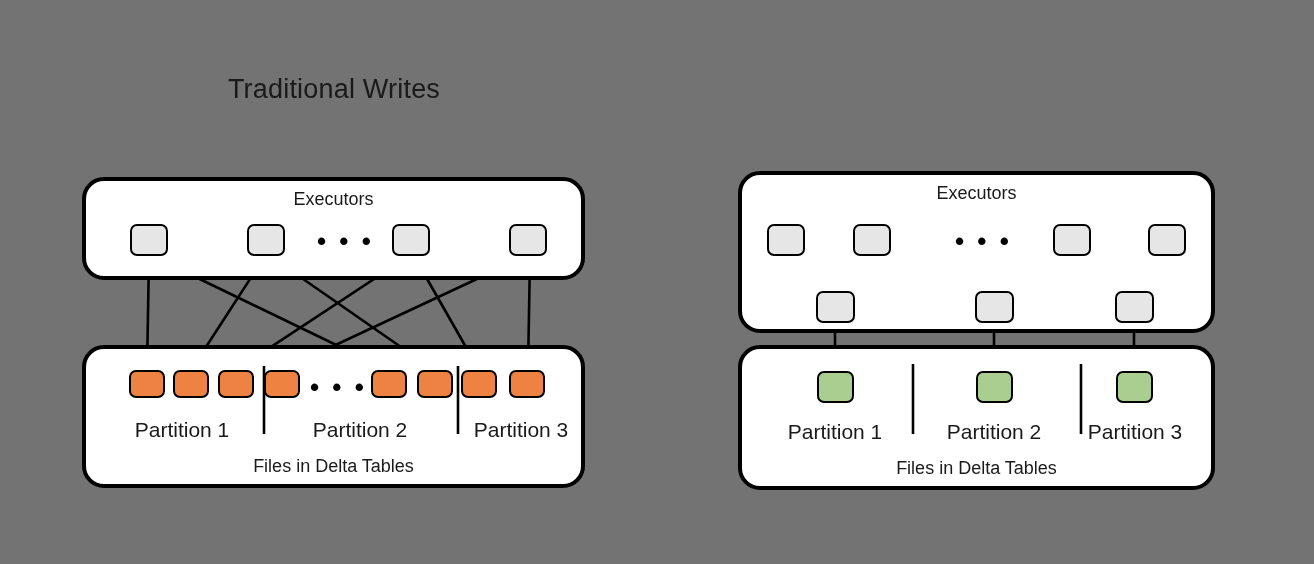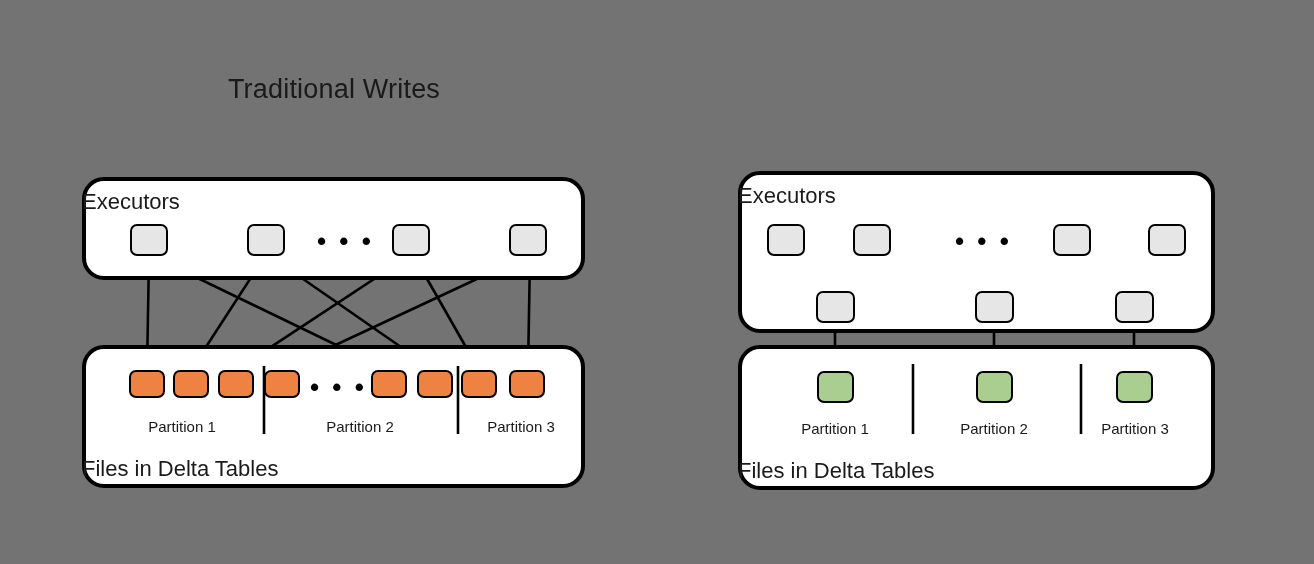--- a/index.html
+++ b/index.html
@@ -33,41 +33,42 @@
 
   .group-box {
     position: absolute;
     border: 4px solid #000000;
     border-radius: 22px;
     background: #ffffff;
     box-sizing: border-box;
   }
   .group-label {
     position: absolute;
-    font-size: 22px;
+    text-align: center;
+    font-size: 18px;
     color: #1a1a1a;
     white-space: nowrap;
   }
   .node {
     position: absolute;
     background: #e6e6e6;
     border: 2.5px solid #000000;
     border-radius: 7px;
     box-sizing: border-box;
   }
   .file-box {
     position: absolute;
     border: 2.5px solid #000000;
     border-radius: 7px;
     box-sizing: border-box;
   }
   .part-label {
     position: absolute;
     text-align: center;
-    font-size: 15px;
+    font-size: 21px;
     color: #1a1a1a;
     white-space: nowrap;
   }
   .ellipsis {
     position: absolute;
     font-size: 26px;
     line-height: 1;
     letter-spacing: 3px;
     color: #000000;
     font-weight: bold;

